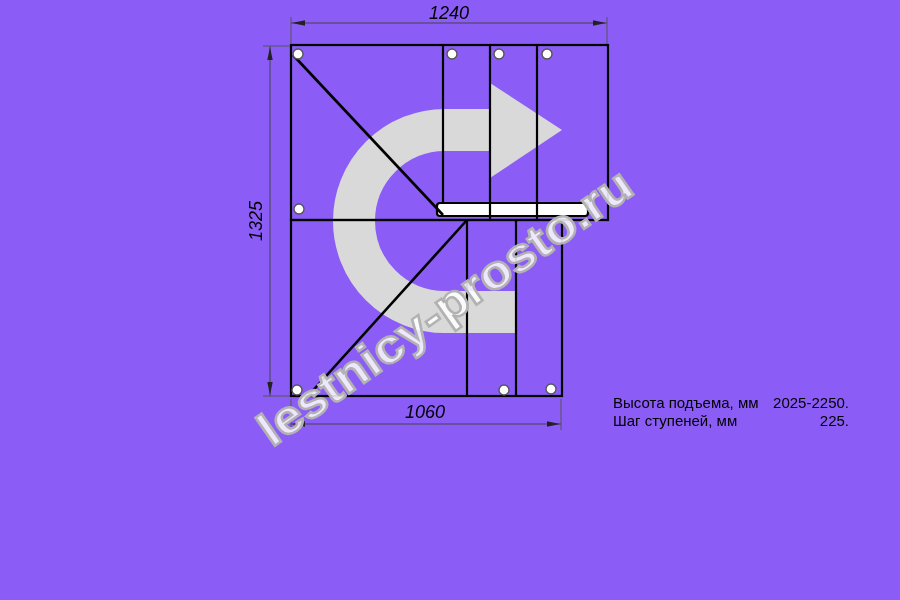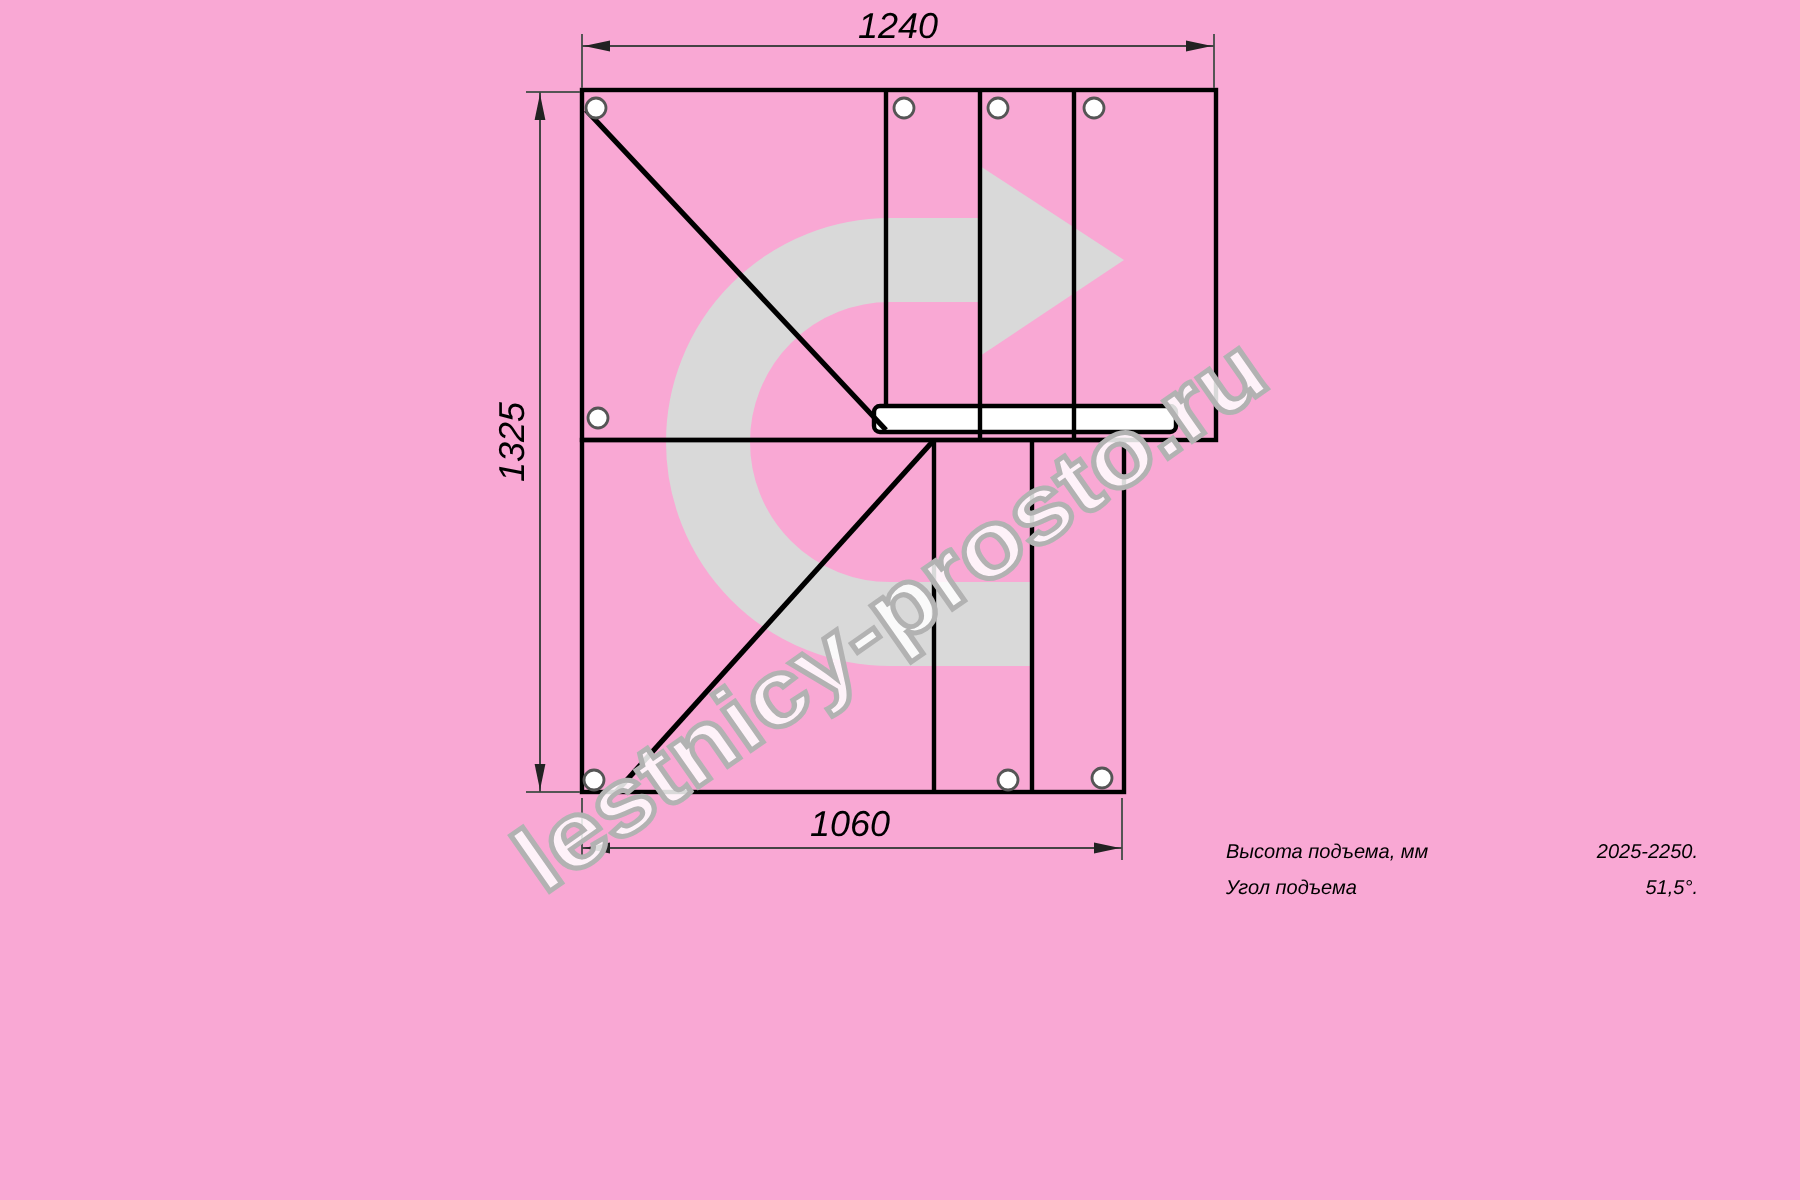--- a/index.html
+++ b/index.html
@@ -5,35 +5,34 @@
   html, body {
     margin: 0;
     padding: 0;
     background: #ffffff;
     font-family: "Liberation Sans", sans-serif;
   }
   .page {
     position: relative;
     width: 900px;
     height: 600px;
-    background: #f9a8d4;
+    background: #8b5cf6;
     overflow: hidden;
   }
   .plan-svg {
     position: absolute;
     left: 0;
     top: 0;
   }
   .specs {
     position: absolute;
     left: 613px;
-    top: 418px;
+    top: 394px;
     width: 236px;
-    font-style: italic;
-    font-size: 10px;
+    font-size: 15px;
     color: #000;
   }
   .spec-row {
     display: flex;
     justify-content: space-between;
     align-items: baseline;
     height: 17.6px;
     line-height: 17.6px;
     white-space: nowrap;
   }
@@ -109,18 +108,18 @@
 
     <text x="445" y="323" transform="rotate(-35 445 307)" text-anchor="middle" font-size="47" font-weight="bold" textLength="445" lengthAdjust="spacingAndGlyphs" fill="rgba(255,255,255,0.85)" stroke-width="2.4" stroke="#b2b2b2">lestnicy-prosto.ru</text>
   </svg>
 
   <div class="specs">
     <div class="spec-row">
       <span class="spec-label">Высота подъема, мм</span>
       <span class="spec-value">2025-2250.</span>
     </div>
     <div class="spec-row">
-      <span class="spec-label">Угол подъема</span>
-      <span class="spec-value">51,5°.</span>
+      <span class="spec-label">Шаг ступеней, мм</span>
+      <span class="spec-value">225.</span>
     </div>
   </div>
 
 </div>
 
 </body></html>

